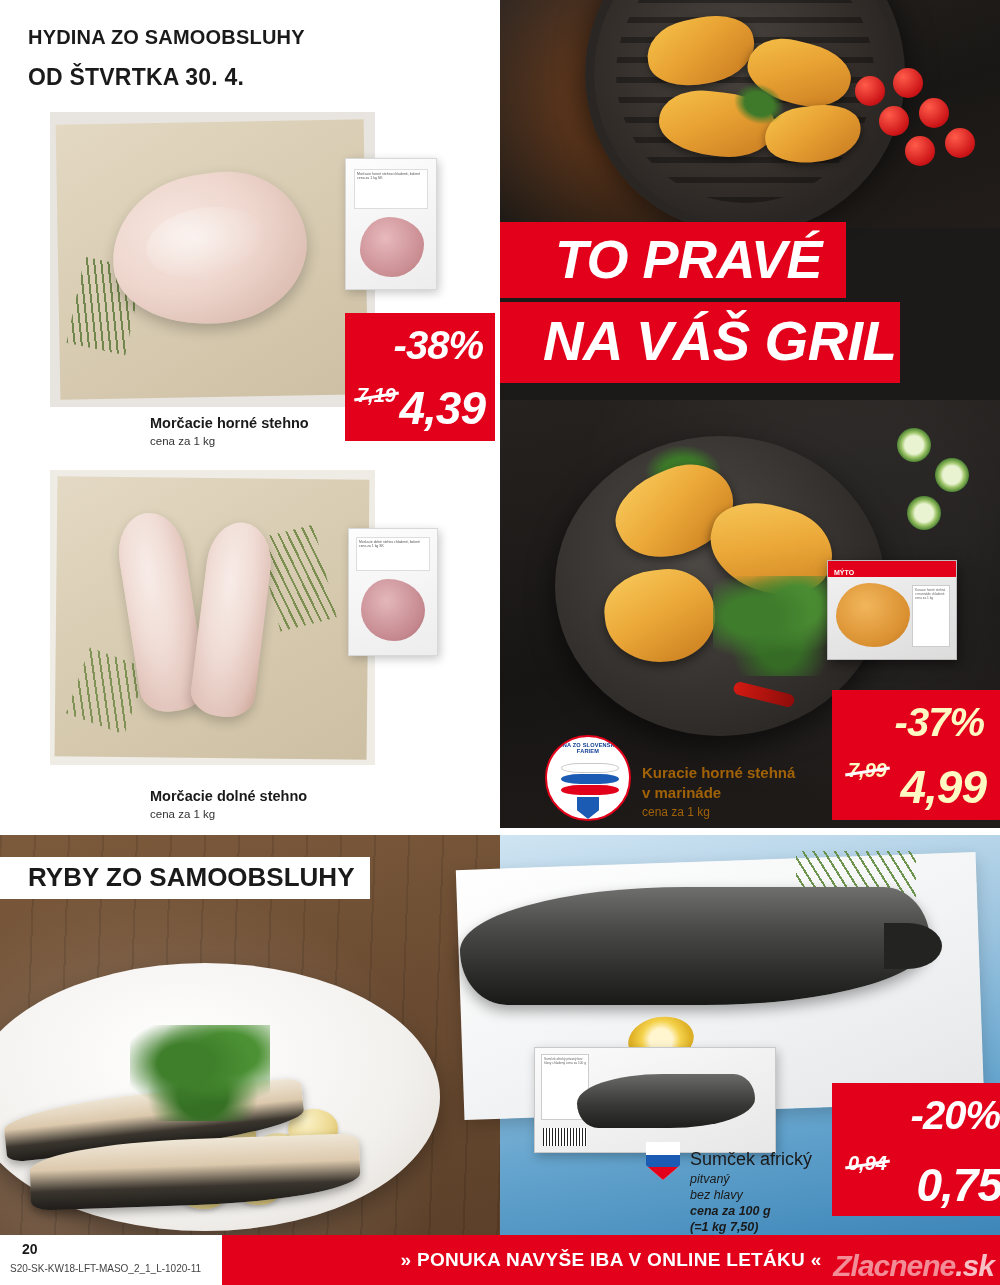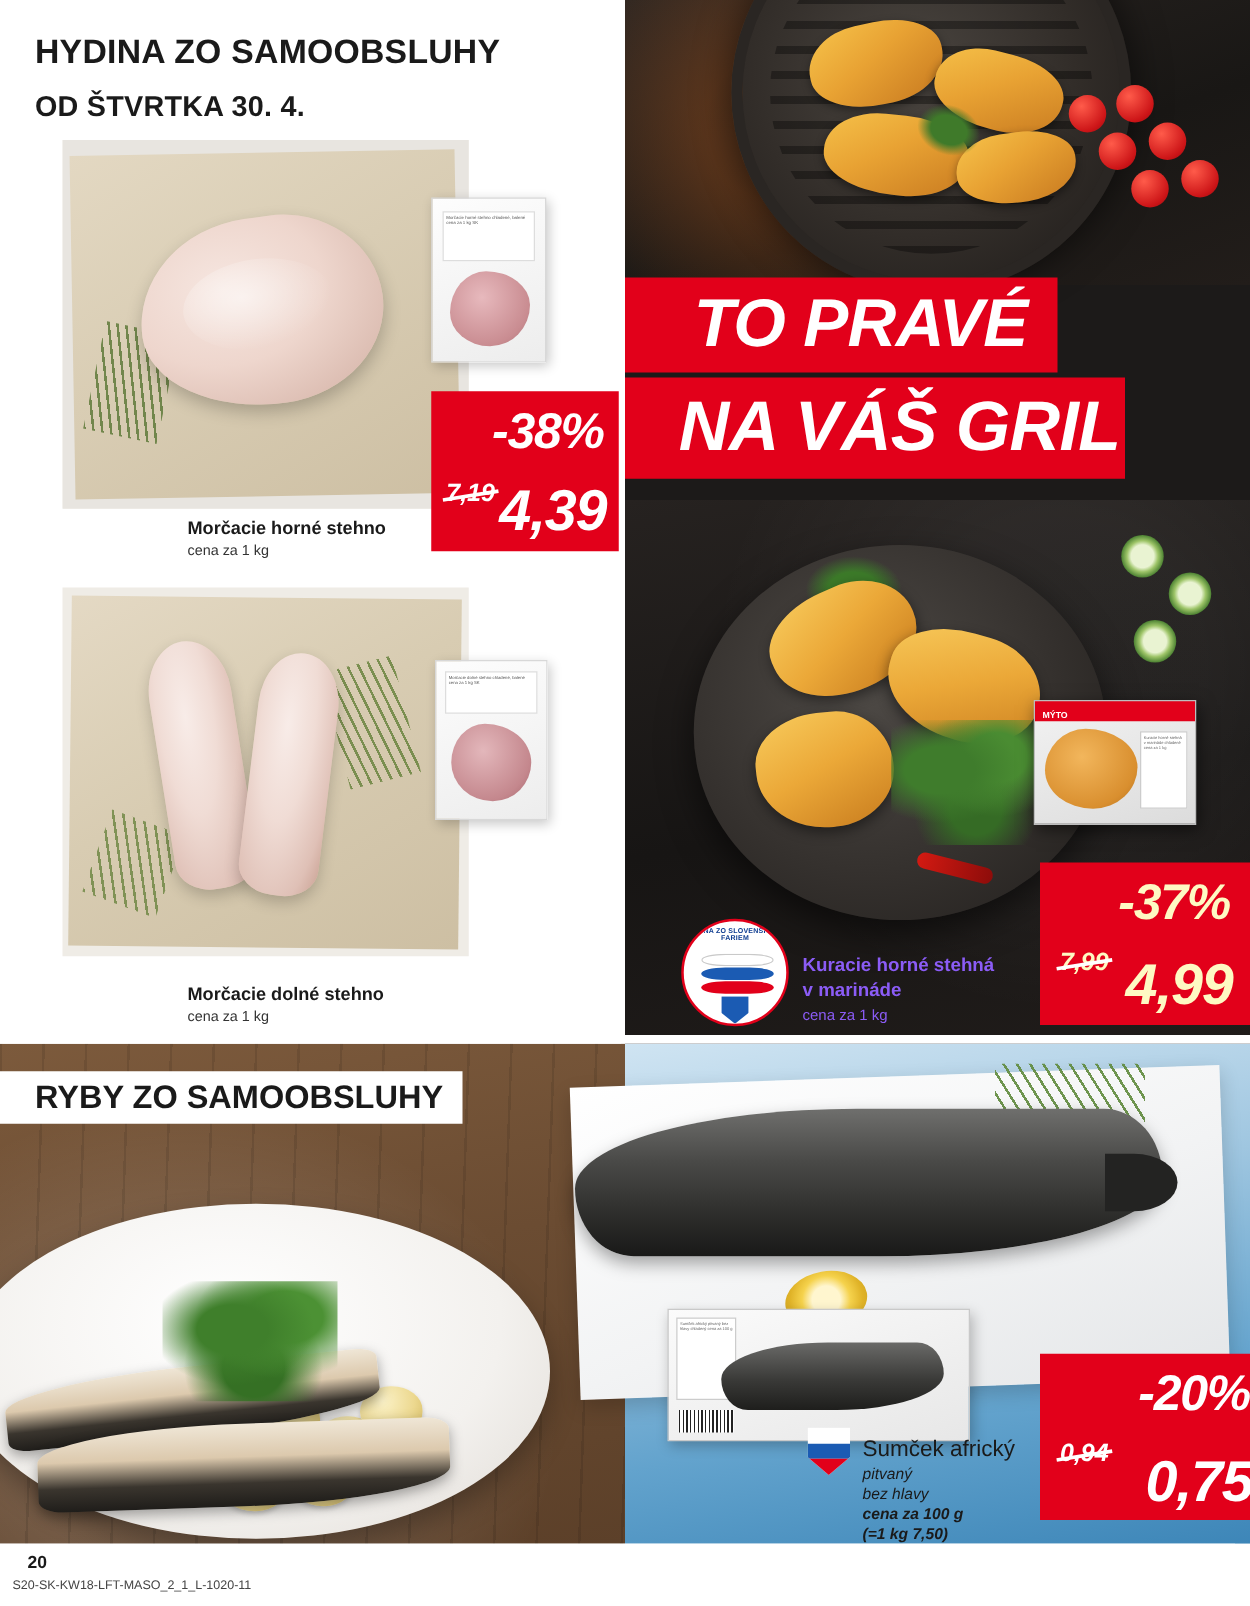--- a/index.html
+++ b/index.html
@@ -16,21 +16,21 @@
   .panel-poultry-left {
     position: absolute; left: 0; top: 0; width: 497px; height: 835px;
     background: #ffffff;
   }
   .section-title-bar {
     display: inline-block;
     background: #ffffff;
     padding: 4px 14px 4px 28px;
   }
   .section-title-bar .line1 {
-    font-size: 27px; font-weight: bold; color: #1a1a1a; letter-spacing: .2px;
+    font-size: 20px; font-weight: bold; color: #1a1a1a; letter-spacing: .2px;
     line-height: 1.15;
   }
   .section-title-bar .line2 {
     font-size: 23px; font-weight: bold; color: #1a1a1a; letter-spacing: .2px;
     line-height: 1.2; margin-top: 3px;
   }
   .title-block { position: absolute; left: 0; top: 22px; }
 
   
   .photo {
@@ -326,21 +326,21 @@
 
   #tag3 {
     position:absolute; left: 832px; top: 690px; width: 168px; height: 130px;
     background:#e2001a; color:#fef9c3;
   }
   #tag3 .pct { position:absolute; right: 16px; top: 12px; }
   #tag3 .old-price { position:absolute; left: 16px; top: 70px; }
   #tag3 .new-price { position:absolute; right: 14px; bottom: 10px; }
 
   #cap3 {
-    position:absolute; left: 642px; top: 763px; color: #8b5cf6;
+    position:absolute; left: 642px; top: 763px; color: #a16207;
   }
   #cap3 .name { font-size: 15px; font-weight: bold; line-height: 1.3; }
   #cap3 .unit { font-size: 12px; margin-top: 3px; }
 
   
   .panel-fish {
     position: absolute; left: 0; top: 835px; width: 1000px; height: 400px;
     overflow: hidden;
   }
   .fish-left {
@@ -667,15 +667,21 @@
     <div class="name">Sumček africký</div>
     <div class="l">pitvaný</div>
     <div class="l">bez hlavy</div>
     <div class="l b">cena za 100 g</div>
     <div class="l b">(=1 kg 7,50)</div>
   </div>
 
   <div class="footer">
     <div class="page-num">20</div>
     <div class="doc-code">S20-SK-KW18-LFT-MASO_2_1_L-1020-11</div>
+    <div class="footer-red">
+      <div class="txt">» PONUKA NAVYŠE IBA V ONLINE LETÁKU «</div>
+      <div class="watermark">
+        <span>Zlacnene</span><span class="dot">.sk</span>
+      </div>
+    </div>
   </div>
 
 </div>
 
 </body></html>

